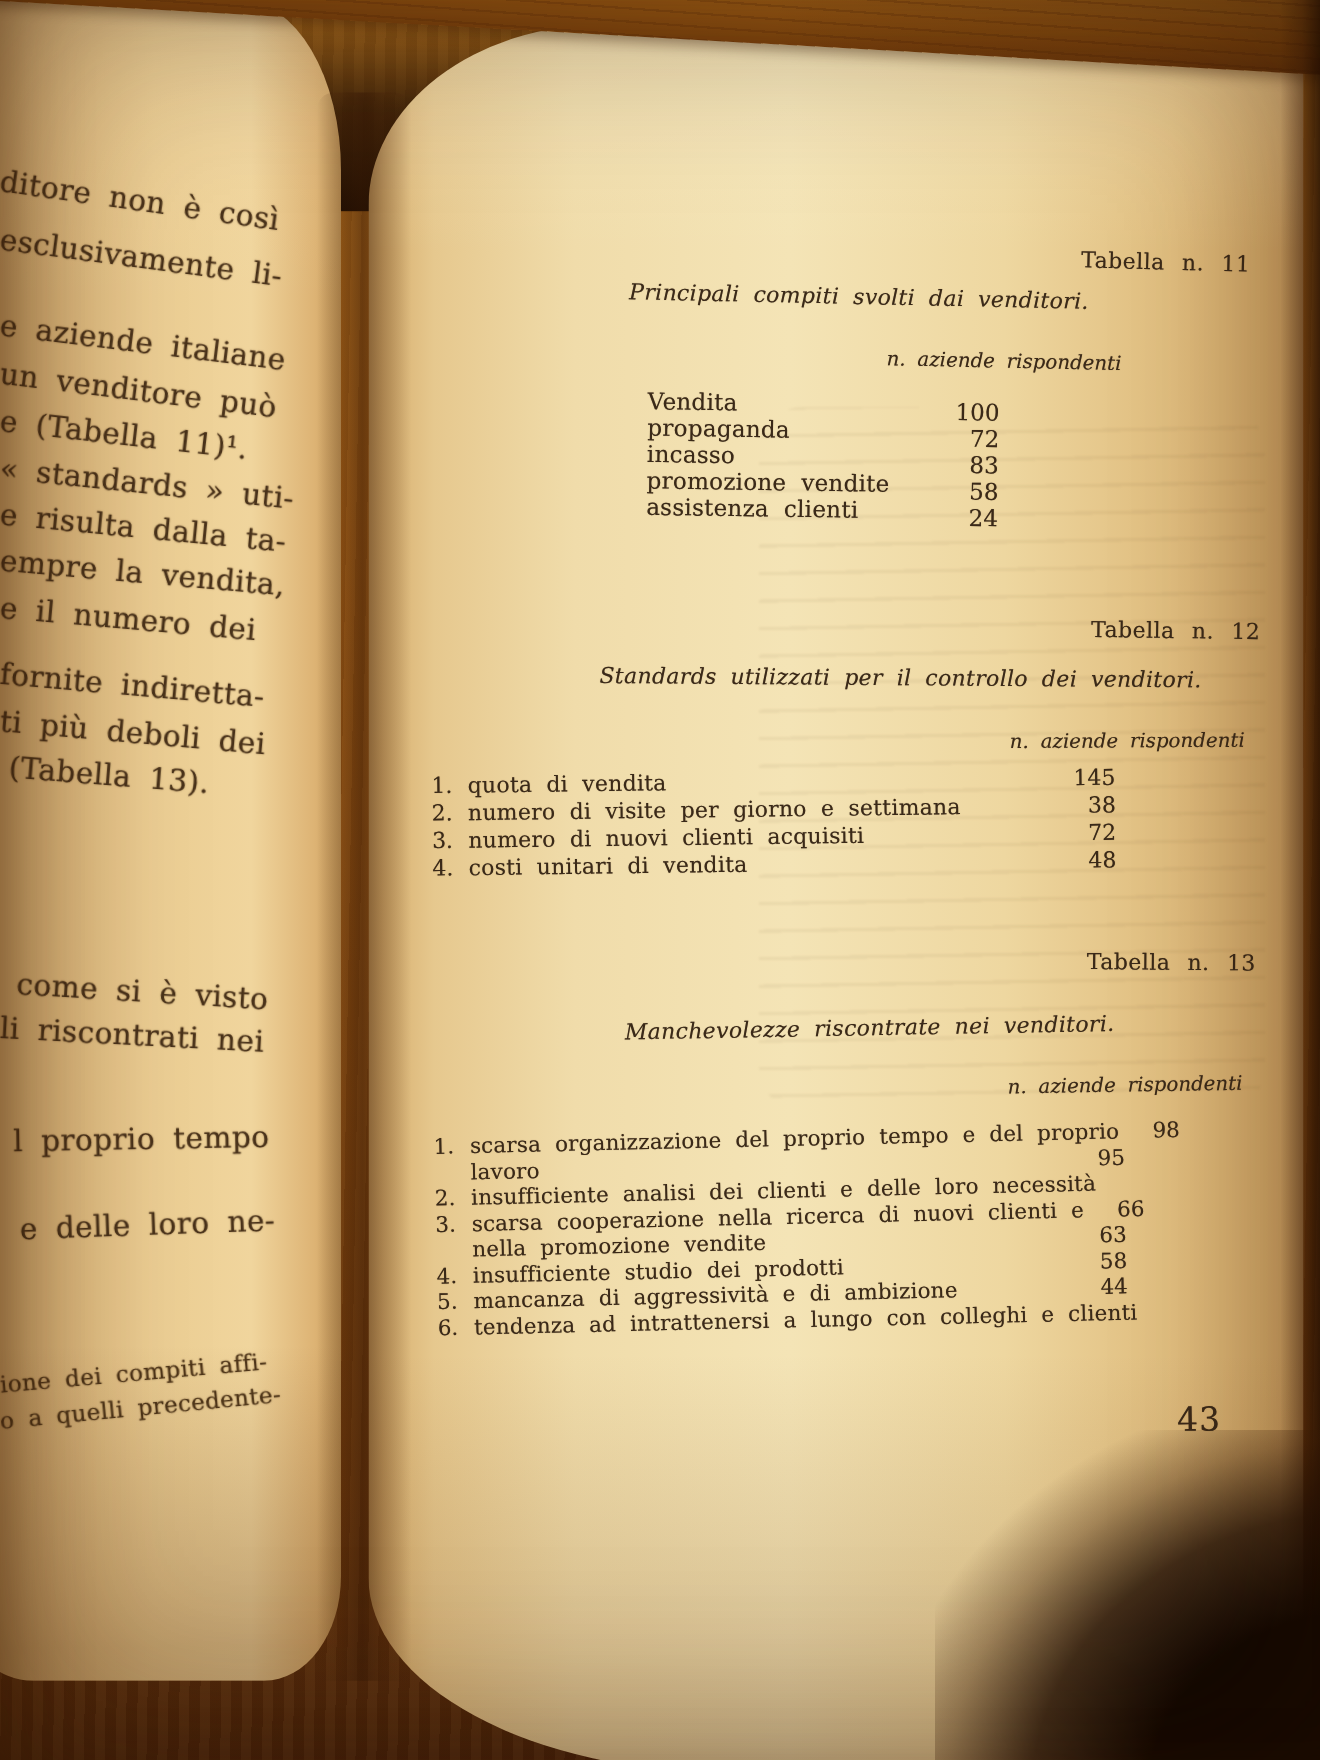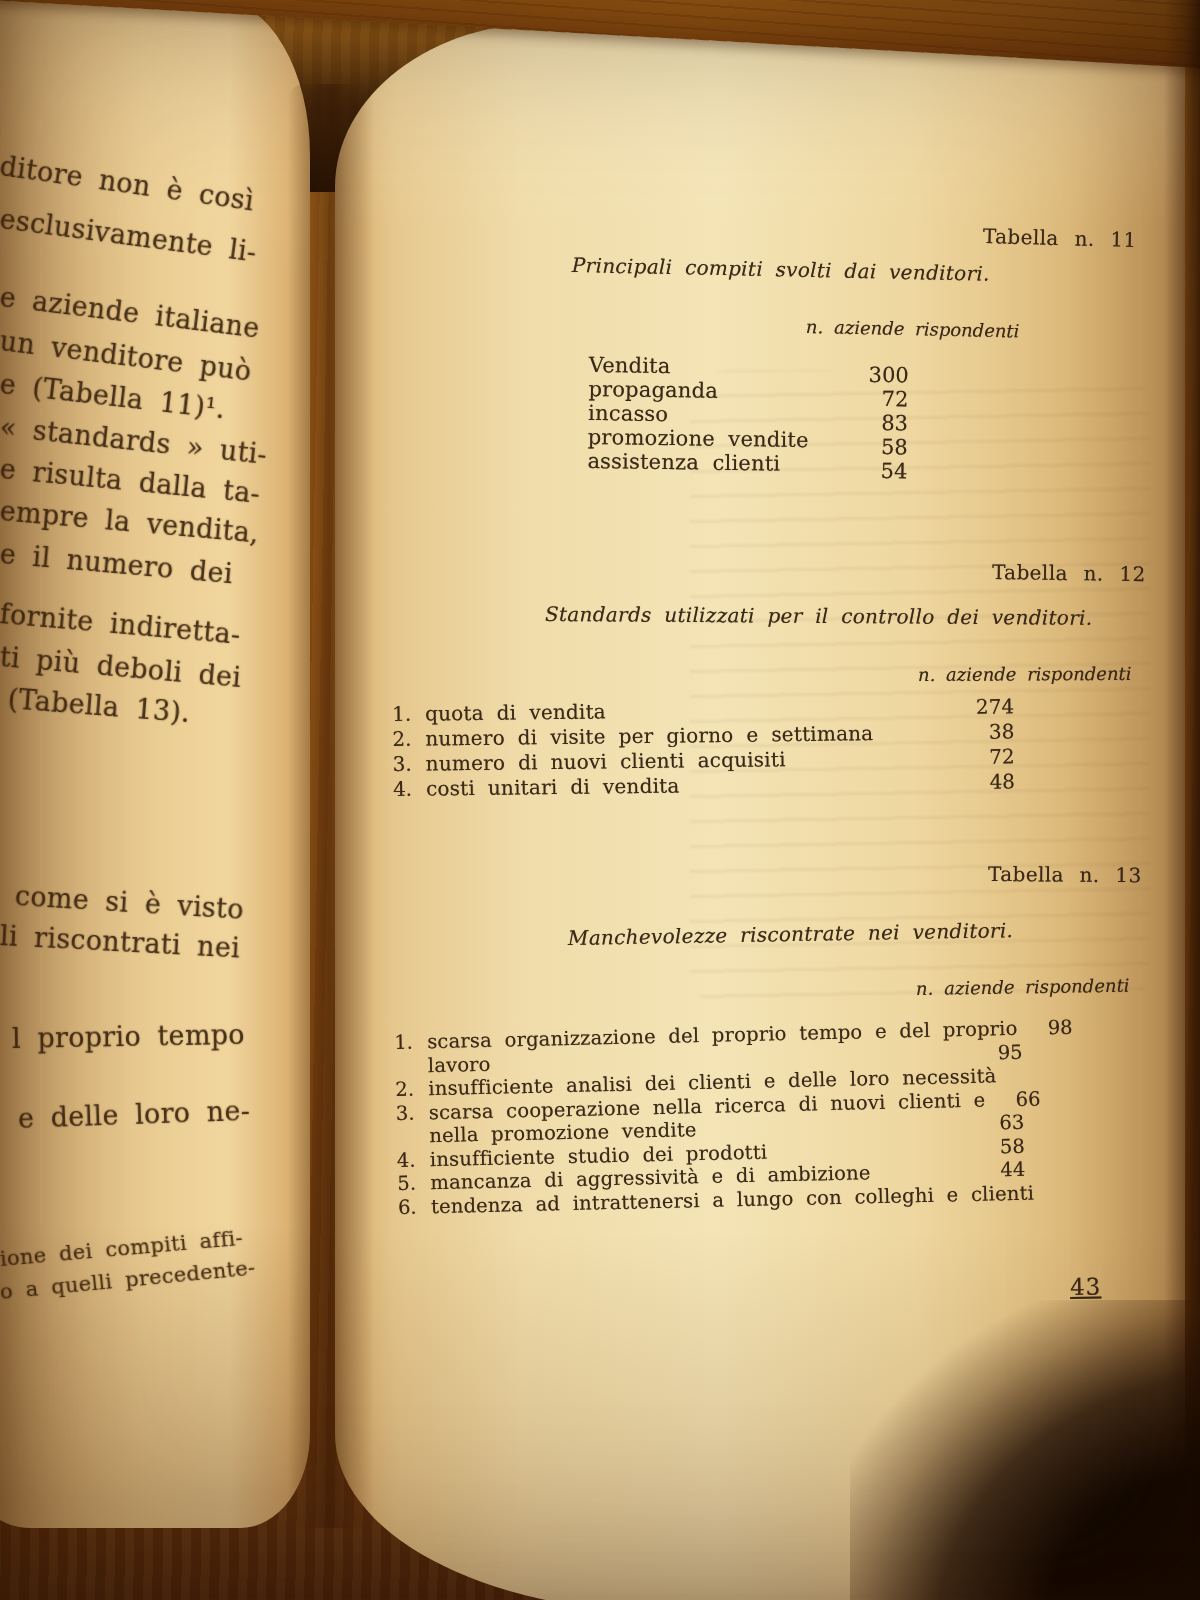--- a/index.html
+++ b/index.html
@@ -81,21 +81,21 @@
   .tbl{position:absolute;z-index:7;transform-origin:0 0;transform:rotate(var(--r,0deg));}
   .trow{display:flex;align-items:baseline;color:#3a2918;
         text-shadow:0 0 0.7px rgba(62,42,22,0.55);}
   .rnum{flex:0 0 33px;}
   .rtext{flex:1 1 auto;word-spacing:0.32em;letter-spacing:0.2px;white-space:nowrap;overflow:visible;}
   .rval{flex:0 0 55px;text-align:right;}
   #t11-rows .trow{font-size:21px;line-height:24px;}
   #t11-rows .rval{transform:translateY(6px);}
   #t12-rows .trow{font-size:20px;line-height:25px;}
   #t13-rows .trow{font-size:19.5px;line-height:23.5px;}
-  #page-number{font-size:23px;letter-spacing:1px;text-decoration:underline;}
+  #page-number{font-size:30px;letter-spacing:1px;}
 </style>
 </head>
 <body>
 
 <div id="stage">
 
   <div class="abs" id="wood-grain"></div>
   <div class="abs" id="behind-bottom-shadow"></div>
 
   <div class="abs" id="left-page"></div>
@@ -125,48 +125,48 @@
   <div class="lline" style="left:18px;top:1103px;--r:-2deg">e delle loro ne-</div>
   <div class="lline lfoot" style="left:0;top:1247px;--r:-5deg">ione dei compiti affi-</div>
   <div class="lline lfoot" style="left:0;top:1280px;--r:-5.5deg">o a quelli precedente-</div>
 
   <div class="rtxt tlabel" style="left:983px;top:224px;--r:1.5deg">Tabella n. 11</div>
   <div class="rtxt ttitle" style="left:572px;top:253px;--r:1.2deg">Principali compiti svolti dai venditori.</div>
   <div class="rtxt colhdr" style="left:806px;top:316px;--r:1.2deg">n. aziende rispondenti</div>
   <div class="tbl" id="t11-rows" style="left:589px;top:353px;width:320px;--r:0.8deg">
     <div class="trow">
         <span class="rtext">Vendita</span>
-        <span class="rval">300</span>
+        <span class="rval">100</span>
       </div>
     <div class="trow">
         <span class="rtext">propaganda</span>
         <span class="rval">72</span>
       </div>
     <div class="trow">
         <span class="rtext">incasso</span>
         <span class="rval">83</span>
       </div>
     <div class="trow">
         <span class="rtext">promozione vendite</span>
         <span class="rval">58</span>
       </div>
     <div class="trow">
         <span class="rtext">assistenza clienti</span>
-        <span class="rval">54</span>
+        <span class="rval">24</span>
       </div>
   </div>
 
   <div class="rtxt tlabel" style="left:992px;top:560px;--r:0.8deg">Tabella n. 12</div>
   <div class="rtxt ttitle" style="left:545px;top:602px;--r:0.4deg">Standards utilizzati per il controllo dei venditori.</div>
   <div class="rtxt colhdr" style="left:918px;top:664px;--r:-0.3deg">n. aziende rispondenti</div>
   <div class="tbl" id="t12-rows" style="left:392px;top:702px;width:622px;--r:-0.7deg">
     <div class="trow">
         <span class="rnum">1.</span>
         <span class="rtext">quota di vendita</span>
-        <span class="rval">274</span>
+        <span class="rval">145</span>
       </div>
     <div class="trow">
         <span class="rnum">2.</span>
         <span class="rtext">numero di visite per giorno e settimana</span>
         <span class="rval">38</span>
       </div>
     <div class="trow">
         <span class="rnum">3.</span>
         <span class="rtext">numero di nuovi clienti acquisiti</span>
         <span class="rval">72</span>

